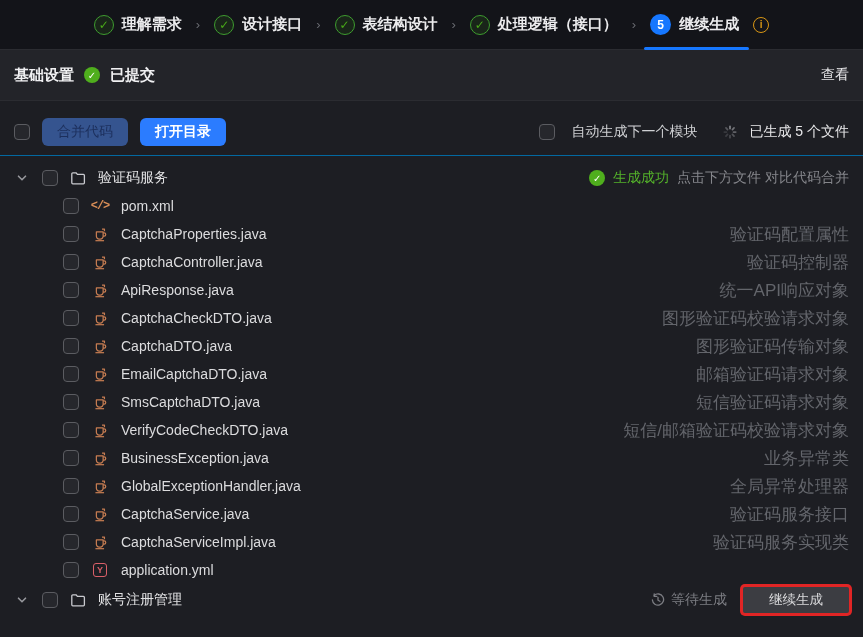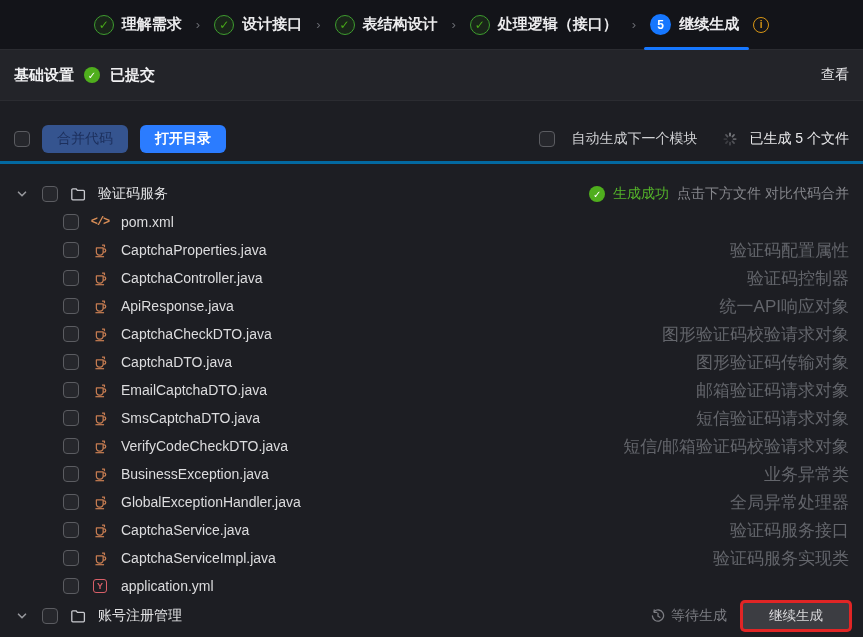--- a/index.html
+++ b/index.html
@@ -51,21 +51,21 @@
   }
   .subheader .submitted { font-size:15px; font-weight:bold; color:#f0f0f2; }
   .subheader .spacer { flex:1; }
   .subheader .view-link { color:#e8e8ea; cursor:pointer; }
 
   
   .content { padding:0 14px; }
 
   .toolbar {
     height:47px; display:flex; align-items:center; gap:12px;
-    border-bottom:3px solid #0369a1; margin:16px -14px; padding:0 14px;
+    border-bottom:1px solid #0369a1; margin:8px -14px; padding:0 14px;
   }
   .checkbox {
     width:16px; height:16px; border:1px solid #5b5c61; border-radius:4px;
     background:#26272c; flex:none; cursor:pointer;
   }
   .btn { border:none; border-radius:6px; font-size:14px; padding:5px 15px;
          font-family:inherit; cursor:pointer; }
   .btn-disabled { background:#35548f; color:#1c2f5c; cursor:not-allowed; }
   .btn-primary  { background:#2b7cff; color:#fff; font-weight:bold; }
   .toolbar .spacer { flex:1; }

